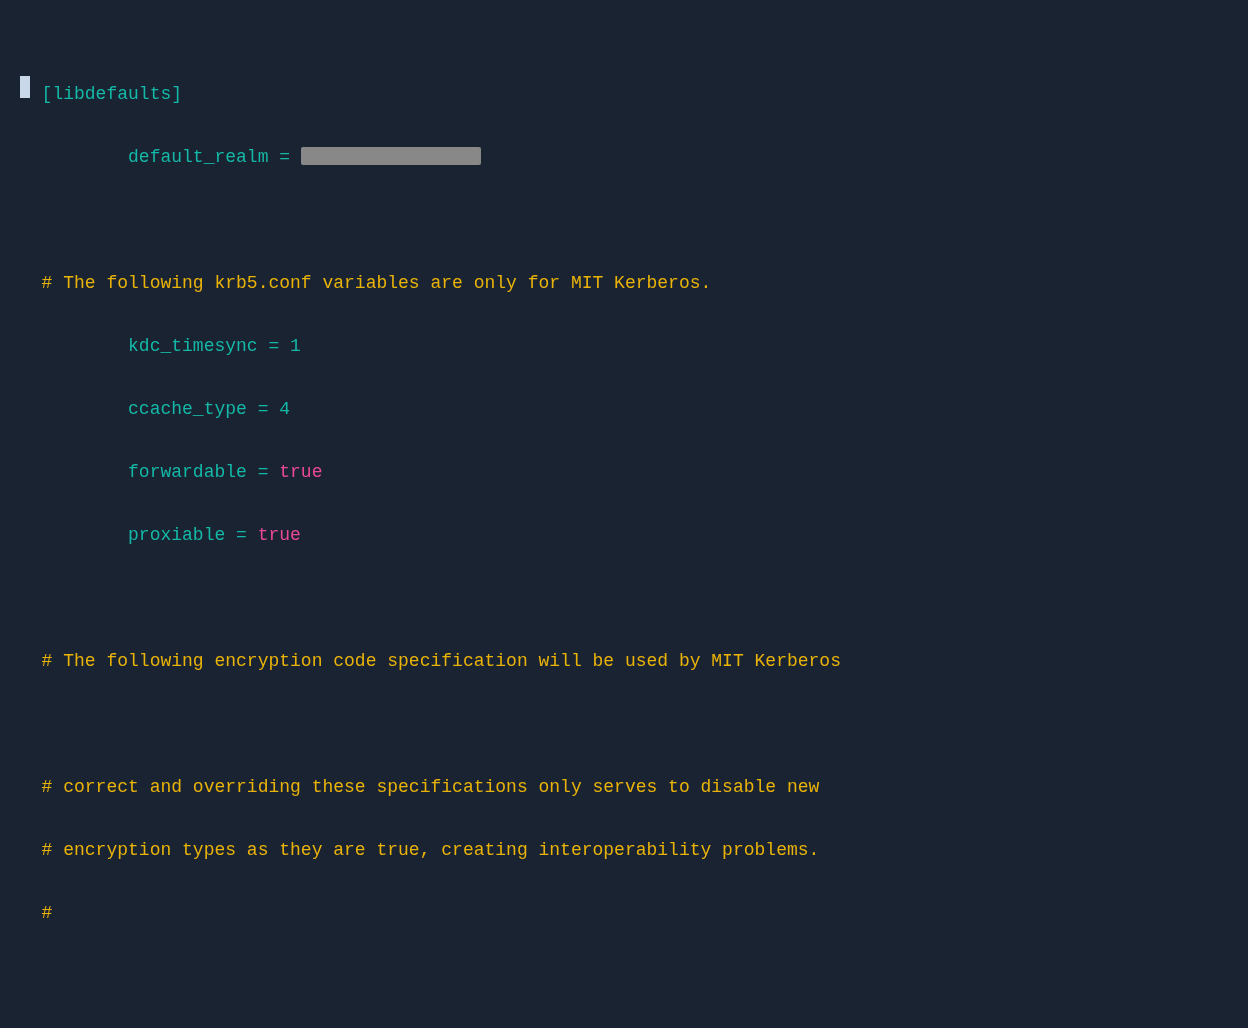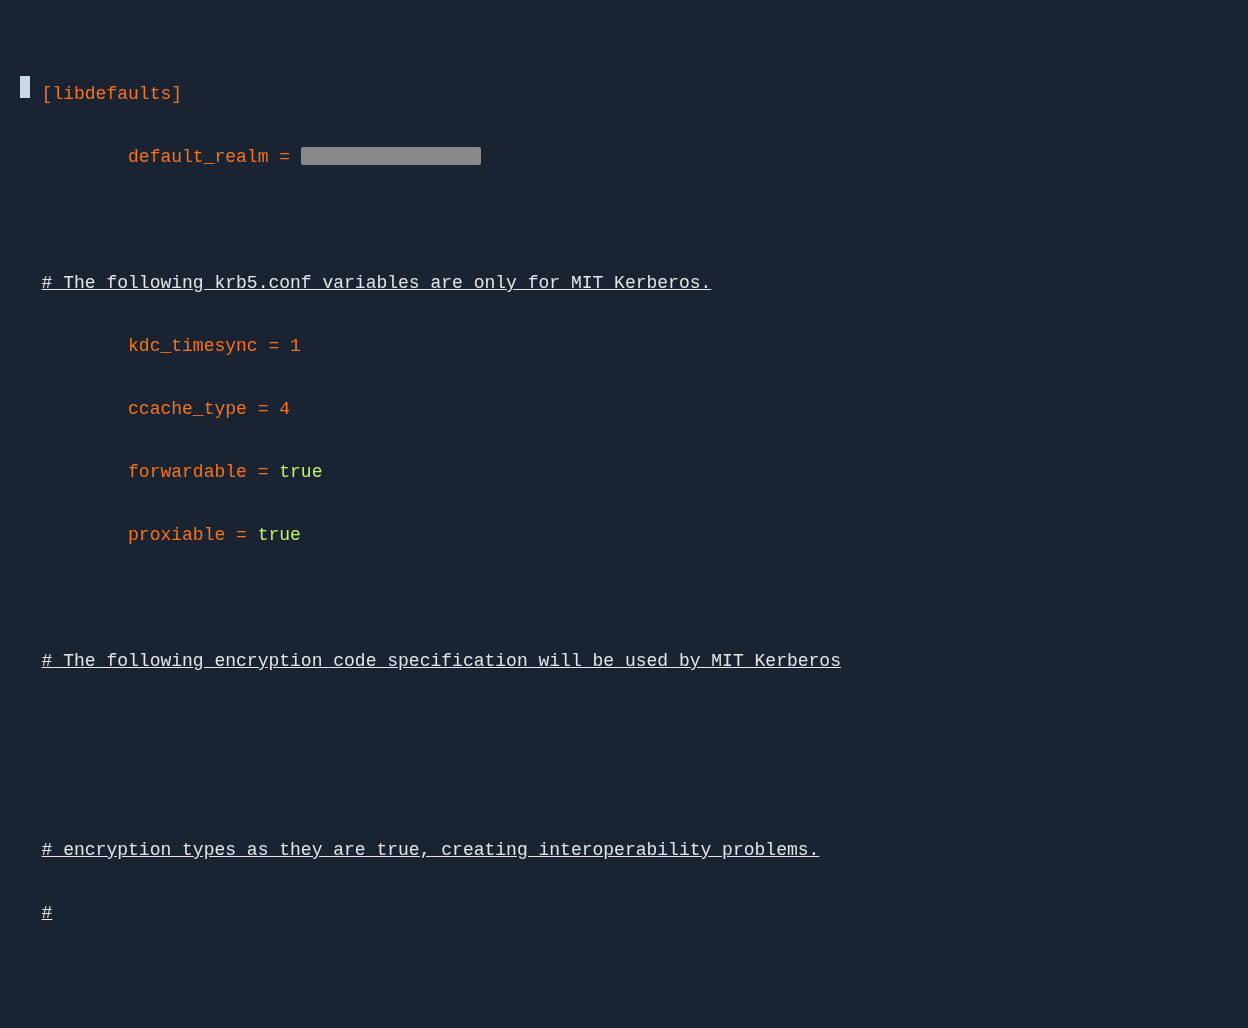--- a/index.html
+++ b/index.html
@@ -19,34 +19,33 @@
       padding: 16px 20px;
       overflow-x: hidden;
     }
 
     .code-block {
       white-space: pre;
       position: relative;
     }
 
     .cyan {
-      color: #f97316;
+      color: #14b8a6;
     }
 
     .green {
-      color: #bef264;
+      color: #ec4899;
     }
 
     .white {
       color: #c8d8e8;
     }
 
     .comment {
-      color: #e5e5e5;
-      text-decoration: underline;
+      color: #eab308;
     }
 
     .redacted {
       display: inline-block;
       background-color: #888;
       color: transparent;
       border-radius: 2px;
       height: 1em;
       vertical-align: middle;
       position: relative;
@@ -73,21 +72,21 @@
   <span class="white">        <span class="cyan">default_realm = </span><span class="redacted" style="width:180px;">&nbsp;&nbsp;&nbsp;&nbsp;&nbsp;&nbsp;&nbsp;&nbsp;&nbsp;&nbsp;</span></span><br>
   <br>
   <span class="comment"># The following krb5.conf variables are only for MIT Kerberos.</span><br>
   <span class="white">        <span class="cyan">kdc_timesync = 1</span></span><br>
   <span class="white">        <span class="cyan">ccache_type = 4</span></span><br>
   <span class="white">        <span class="cyan">forwardable = </span><span class="green">true</span></span><br>
   <span class="white">        <span class="cyan">proxiable = </span><span class="green">true</span></span><br>
   <br>
   <span class="comment"># The following encryption code specification will be used by MIT Kerberos</span><br>
   <br>
-  <br>
+  <span class="comment"># correct and overriding these specifications only serves to disable new</span><br>
   <span class="comment"># encryption types as they are true, creating interoperability problems.</span><br>
   <span class="comment">#</span><br>
   <br>
   <br>
   <br>
   <br>
   <br>
   <br>
   <br>
   <br>

